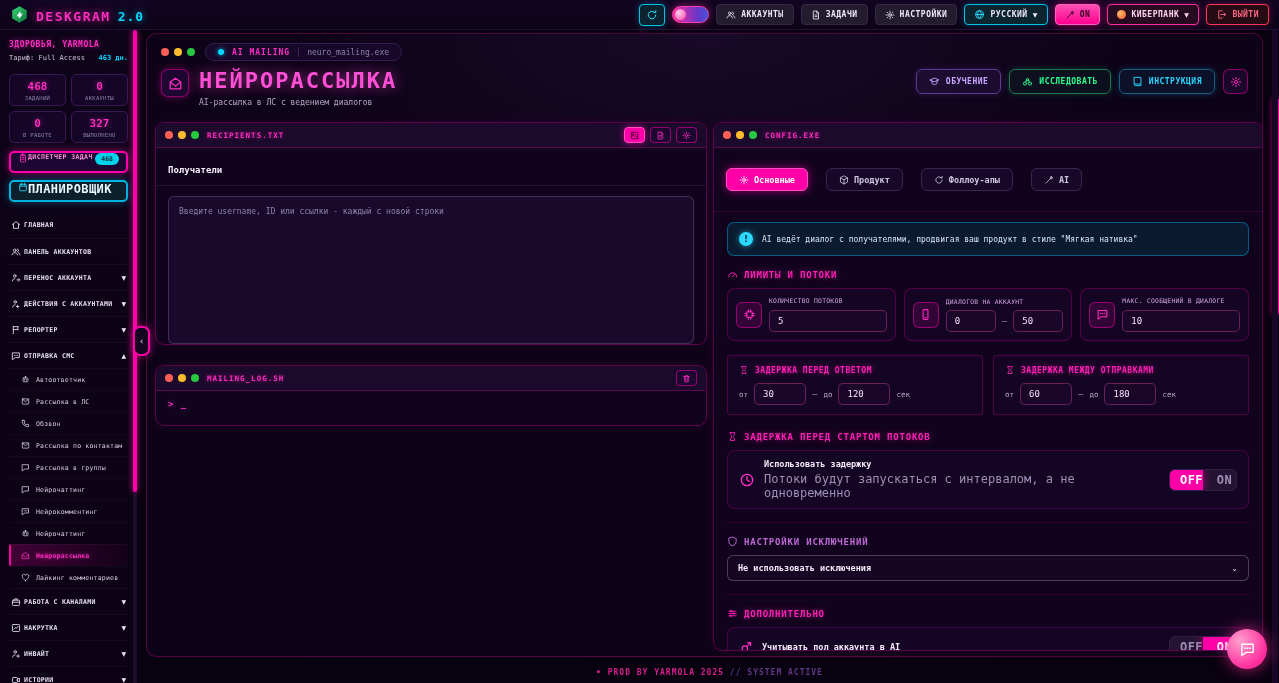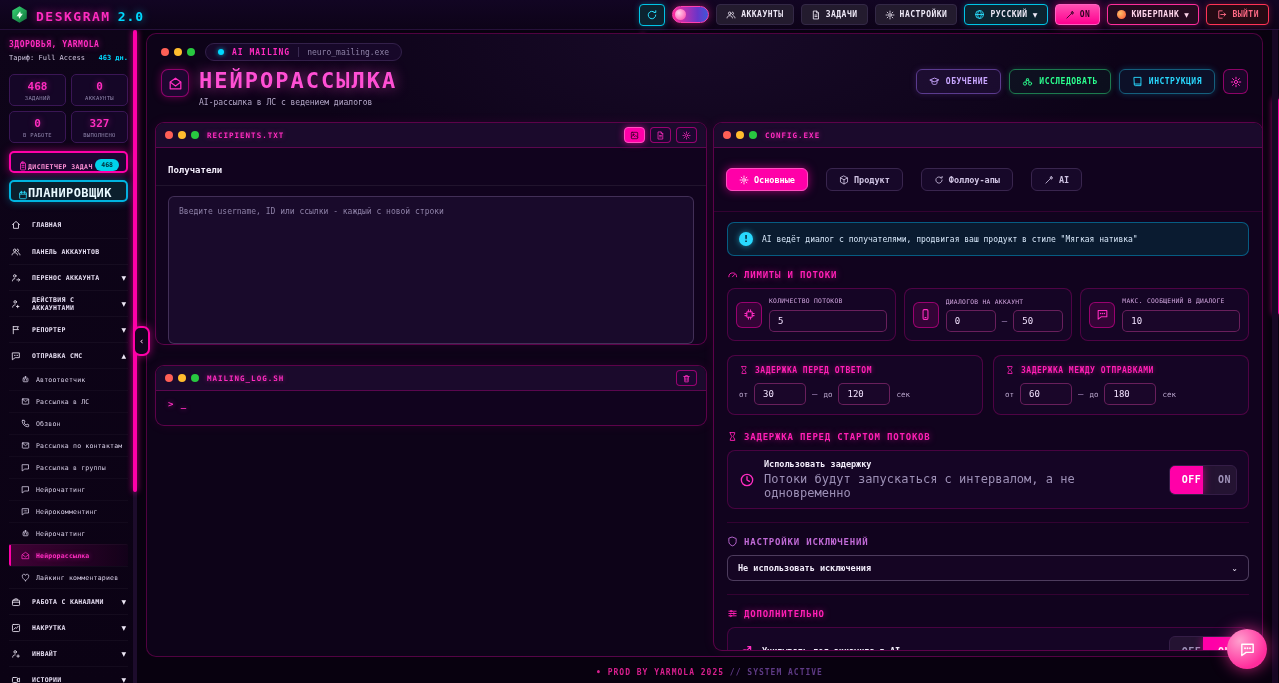--- a/index.html
+++ b/index.html
@@ -65,33 +65,33 @@
   .sb-tariff { display:flex; justify-content:space-between; margin-top:5px;
     font-size:7px; color:#cfc5de; }
   .sb-tariff .days { color:#00d9ff; font-weight:bold; }
   .sb-stats { display:grid; grid-template-columns:1fr 1fr; gap:5px; margin-top:12px; }
   .stat-box { border:1px solid #3a1655; border-radius:5px; background:#150627;
     padding:5px 2px 4px; text-align:center; }
   .stat-val { color:#ff2cc0; font-weight:bold; font-size:11px;
     text-shadow:0 0 6px rgba(255,44,192,.5); }
   .stat-lab { color:#8f84ab; font-size:5.5px; margin-top:2px; letter-spacing:.3px; }
   .sb-big-btn { margin-top:8px; height:22px; border-radius:5px; display:flex;
-    align-items:flex-end; gap:0; padding:0 7px; cursor:pointer; }
+    align-items:flex-start; gap:0; padding:0 7px; cursor:pointer; }
   .sb-dispatch { border:2px solid #ff00a8; background:#1d0631; color:#ffd9f1;
     box-shadow:0 0 9px rgba(255,0,168,.55); }
   .sb-dispatch .ic { width:10px; height:10px; color:#ff2cc0; }
   .sb-dispatch .lbl { font-size:6.5px; font-weight:bold; letter-spacing:.4px; color:#ff8fd6; }
   .sb-badge { margin-left:auto; background:#00d2ea; color:#002833; font-weight:bold;
     font-size:6.5px; border-radius:8px; padding:2px 6px; }
   .sb-planner { border:2px solid #00b4e0; background:#0b1f2d; color:#e9f9ff;
     box-shadow:0 0 8px rgba(0,180,224,.4); margin-top:7px; }
   .sb-planner .ic { width:10px; height:10px; color:#2adfff; }
   .sb-planner .lbl { font-size:12px; font-weight:bold; letter-spacing:.4px; }
   .sb-menu { margin-top:10px; }
-  .m-item { display:flex; align-items:center; gap:11px; height:26px; padding:0 2px;
+  .m-item { display:flex; align-items:center; gap:3px; height:26px; padding:0 2px;
     border-top:1px solid rgba(255,255,255,.04); cursor:pointer; }
   .m-item .ic { width:10px; height:10px; color:#efe9f7; flex:0 0 auto; }
   .m-item .lbl { font-size:6.5px; font-weight:bold; letter-spacing:.3px; color:#e6def2; }
   .m-item .chev { margin-left:auto; color:#efe9f7; font-size:6px; }
   .sub-item { display:flex; align-items:center; gap:6px; height:22px; padding:0 2px 0 12px;
     border-top:1px solid rgba(255,255,255,.03); cursor:pointer; }
   .sub-item .ic { width:9px; height:9px; color:#ded5ec; flex:0 0 auto; }
   .sub-item .lbl { font-size:6.5px; color:#d9d0e8; letter-spacing:.2px; }
   .sub-item.active { background:linear-gradient(90deg,rgba(255,0,168,.22),rgba(255,0,168,.03));
     border-left:2px solid #ff00a8; padding-left:10px; border-radius:2px; }
@@ -205,38 +205,38 @@
   .lc-label { font-size:6.3px; color:#cfa4dd; letter-spacing:.3px; margin-bottom:5px;
     white-space:nowrap; overflow:hidden; }
   .cfg-input { background:#1a0629; border:1px solid rgba(255,80,190,.35); border-radius:5px;
     color:#f3e3ff; font-size:9px; font-family:inherit; height:22px; padding:0 8px;
     width:100%; outline:none; }
   .range-row { display:flex; align-items:center; gap:6px; }
   .range-row .cfg-input { width:48px; flex:1; }
   .range-dash { color:#a88cc0; font-size:9px; }
   .range-word { color:#b9a6cc; font-size:7.5px; }
   .delay-row { display:flex; gap:10px; margin-top:14px; }
-  .delay-card { flex:1; border:1px solid rgba(255,0,168,.25); border-radius:8px;
+  .delay-card { flex:1; border:1px solid rgba(255,0,168,.25); border-radius:3px;
     background:#150525; padding:9px 11px; }
   .delay-title { display:flex; align-items:center; gap:6px; color:#ff1fb4;
     font-weight:bold; font-size:8px; letter-spacing:.5px; margin-bottom:8px;
     text-shadow:0 0 5px rgba(255,31,180,.5); }
   .delay-title .ic { width:10px; height:10px; }
   .delay-card .cfg-input { width:52px; flex:0 0 auto; }
   .divider { height:1px; background:rgba(255,0,168,.15); margin:13px 0 0; }
   .toggle-card { border:1px solid rgba(255,0,168,.22); border-radius:8px; background:#150525;
     padding:8px 11px; display:flex; align-items:center; gap:9px; }
   .toggle-card .t-icon { flex:0 0 auto; width:16px; height:16px; color:#ff2cc0; }
   .t-texts { flex:1; }
   .t-title { font-size:8.5px; font-weight:bold; color:#f2ecfa; }
   .t-desc { font-size:12px; color:#9d90b6; margin-top:3px; }
   .seg { display:flex; border-radius:6px; overflow:hidden; background:#241332;
     border:1px solid #341d46; }
-  .seg-btn { width:33px; height:28px; display:flex; align-items:center; justify-content:center;
-    font-size:10px; font-weight:bold; color:#9d90b6; cursor:pointer; letter-spacing:.5px;padding-left:10px; }
+  .seg-btn { width:33px; height:20px; display:flex; align-items:center; justify-content:center;
+    font-size:12px; font-weight:bold; color:#9d90b6; cursor:pointer; letter-spacing:.5px;padding-left:10px; }
   .seg-btn.active { background:#ff00a8; color:#fff; box-shadow:0 0 8px rgba(255,0,168,.6); }
   .select-box { display:flex; align-items:center; height:26px; border:1px solid rgba(210,190,230,.3);
     border-radius:6px; background:#150523; padding:0 10px; cursor:pointer; margin-top:2px; }
   .select-val { font-size:8.5px; font-weight:bold; color:#f2ecfa; }
   .select-chev { margin-left:auto; color:#e8e0f2; font-size:8px;
     font-family:"DejaVu Sans",sans-serif; }
   .extra-card { border:1px solid rgba(255,0,168,.22); border-radius:8px; background:#150525;
     padding:8px 11px; display:flex; align-items:center; gap:9px; }
   .extra-card .t-icon { flex:0 0 auto; width:14px; height:14px; color:#ff2cc0; }
   .extra-label { flex:1; font-size:8.5px; font-weight:bold; color:#f2ecfa; }

